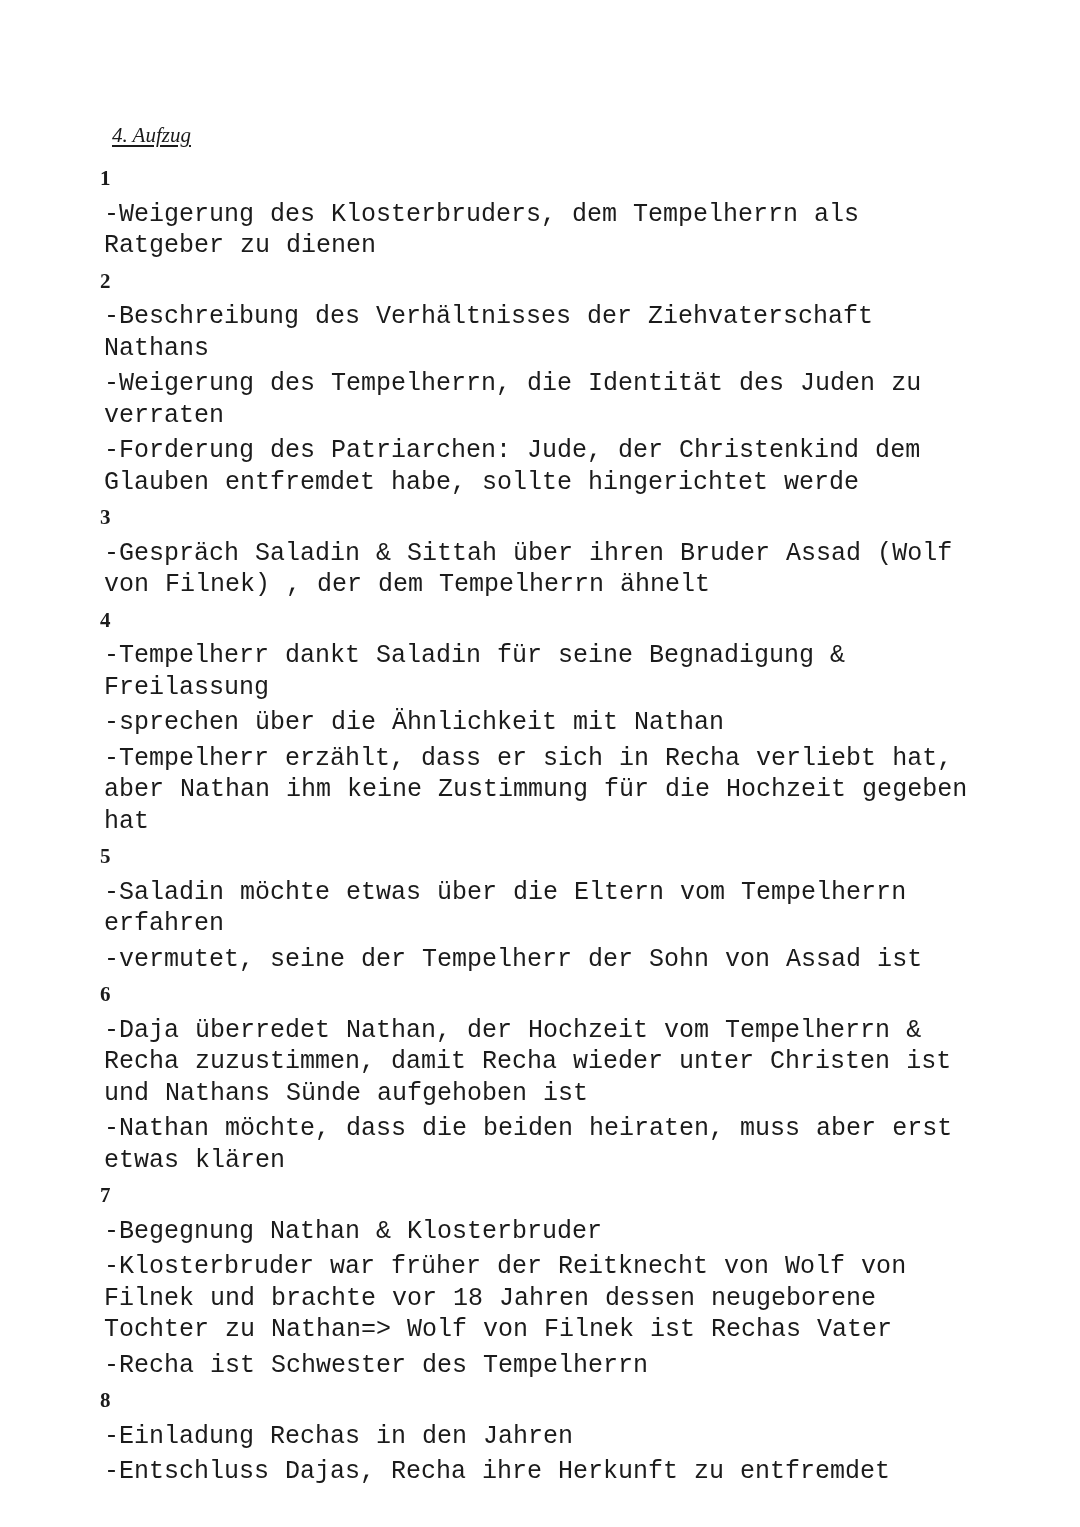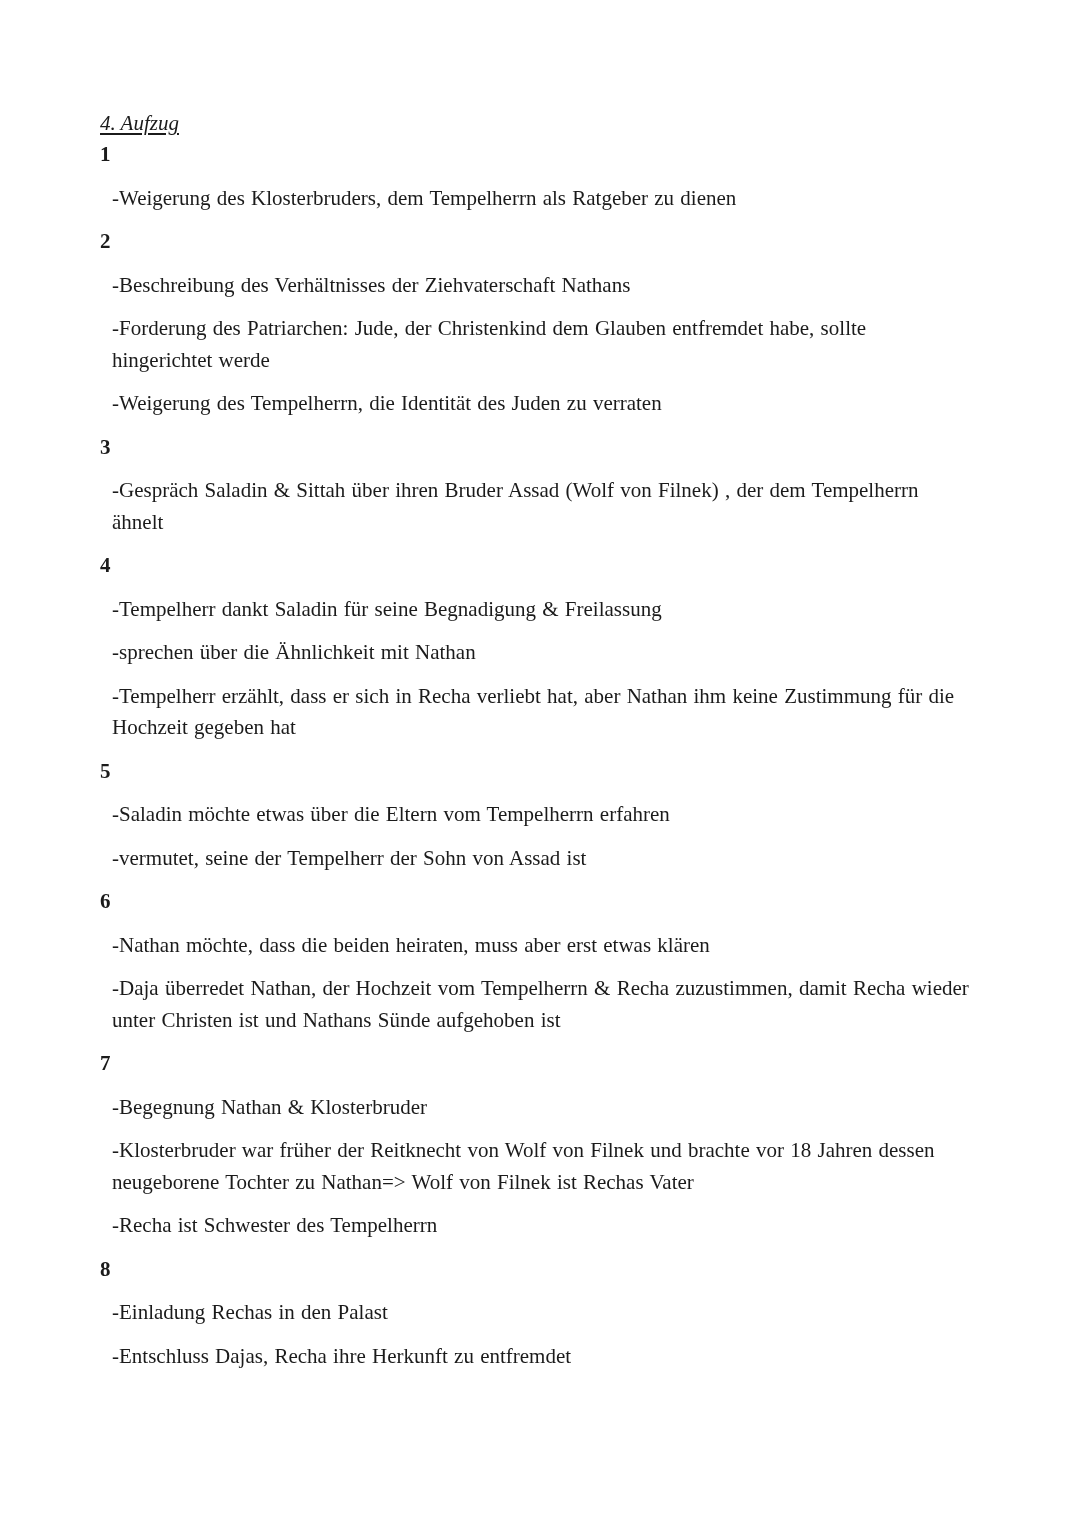--- a/index.html
+++ b/index.html
@@ -20,62 +20,63 @@
     height: 1527px;
     padding: 108px 96px 40px 100px;
     background: #ffffff;
   }
   .doc-title {
     font-size: 21px;
     line-height: 31px;
     font-style: italic;
     text-decoration: underline;
     text-underline-offset: 3px;
-    margin: 0;
+    margin: 12px;
     font-weight: normal;
   }
   .scene-number {
     font-size: 21px;
     line-height: 31.5px;
     font-weight: bold;
     margin: 0;
   }
   .item {
-    font-size: 21px;
+    font-size: 25px;
     line-height: 31.5px;
-    margin: 12px;
+    margin: 4px;
     max-width: 884px;
     word-spacing: 1px;
+    font-family: Liberation Mono, monospace;
   }
 </style>
 </head>
 <body>
 
 <div class="page">
   <h1 class="doc-title">4. Aufzug</h1>
   <div id="sections">
       <div class="scene-number">1</div>
       <p class="item">-Weigerung des Klosterbruders, dem Tempelherrn als Ratgeber zu dienen</p>
       <div class="scene-number">2</div>
       <p class="item">-Beschreibung des Verhältnisses der Ziehvaterschaft Nathans</p>
+      <p class="item">-Weigerung des Tempelherrn, die Identität des Juden zu verraten</p>
       <p class="item">-Forderung des Patriarchen: Jude, der Christenkind dem Glauben entfremdet habe, sollte hingerichtet werde</p>
-      <p class="item">-Weigerung des Tempelherrn, die Identität des Juden zu verraten</p>
       <div class="scene-number">3</div>
       <p class="item">-Gespräch Saladin &amp; Sittah über ihren Bruder Assad (Wolf von Filnek) , der dem Tempelherrn ähnelt</p>
       <div class="scene-number">4</div>
       <p class="item">-Tempelherr dankt Saladin für seine Begnadigung &amp; Freilassung</p>
       <p class="item">-sprechen über die Ähnlichkeit mit Nathan</p>
       <p class="item">-Tempelherr erzählt, dass er sich in Recha verliebt hat, aber Nathan ihm keine Zustimmung für die Hochzeit gegeben hat</p>
       <div class="scene-number">5</div>
       <p class="item">-Saladin möchte etwas über die Eltern vom Tempelherrn erfahren</p>
       <p class="item">-vermutet, seine der Tempelherr der Sohn von Assad ist</p>
       <div class="scene-number">6</div>
+      <p class="item">-Daja überredet Nathan, der Hochzeit vom Tempelherrn &amp; Recha zuzustimmen, damit Recha wieder unter Christen ist und Nathans Sünde aufgehoben ist</p>
       <p class="item">-Nathan möchte, dass die beiden heiraten, muss aber erst etwas klären</p>
-      <p class="item">-Daja überredet Nathan, der Hochzeit vom Tempelherrn &amp; Recha zuzustimmen, damit Recha wieder unter Christen ist und Nathans Sünde aufgehoben ist</p>
       <div class="scene-number">7</div>
       <p class="item">-Begegnung Nathan &amp; Klosterbruder</p>
       <p class="item">-Klosterbruder war früher der Reitknecht von Wolf von Filnek und brachte vor 18 Jahren dessen neugeborene Tochter zu Nathan=&gt; Wolf von Filnek ist Rechas Vater</p>
       <p class="item">-Recha ist Schwester des Tempelherrn</p>
       <div class="scene-number">8</div>
-      <p class="item">-Einladung Rechas in den Palast</p>
+      <p class="item">-Einladung Rechas in den Jahren</p>
       <p class="item">-Entschluss Dajas, Recha ihre Herkunft zu entfremdet</p>
     </div>
 </div>
 
 </body></html>

